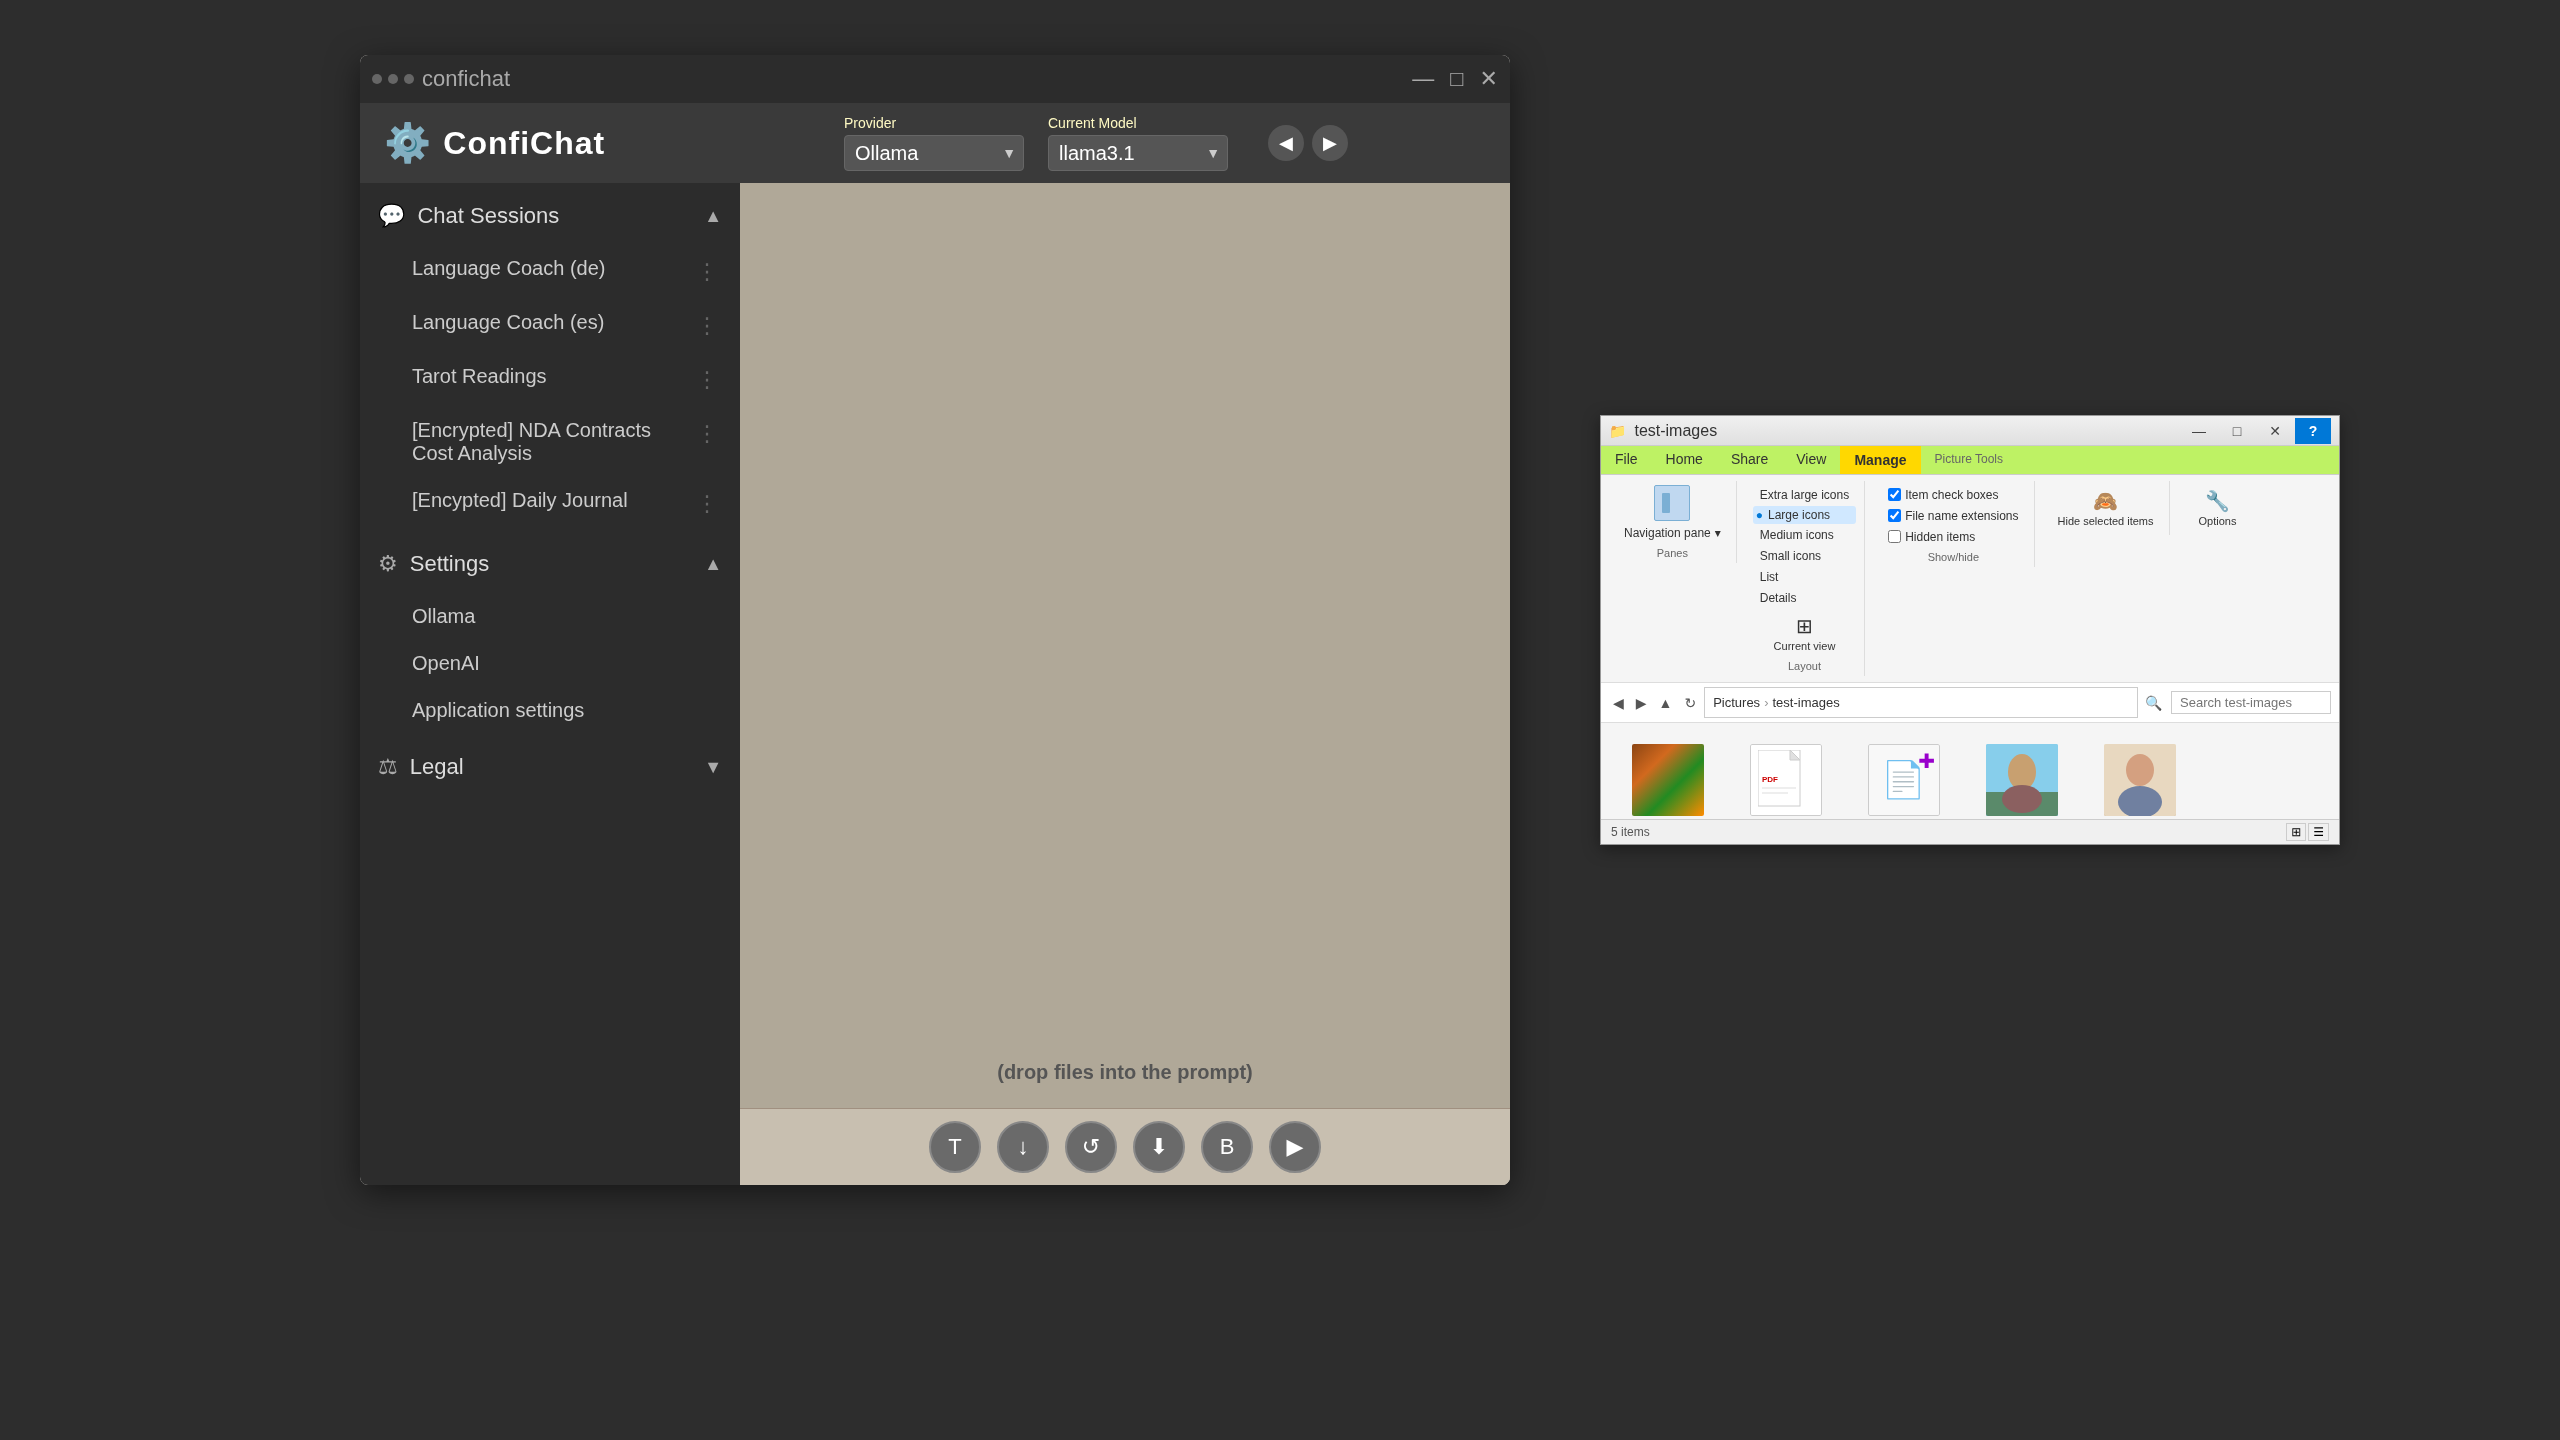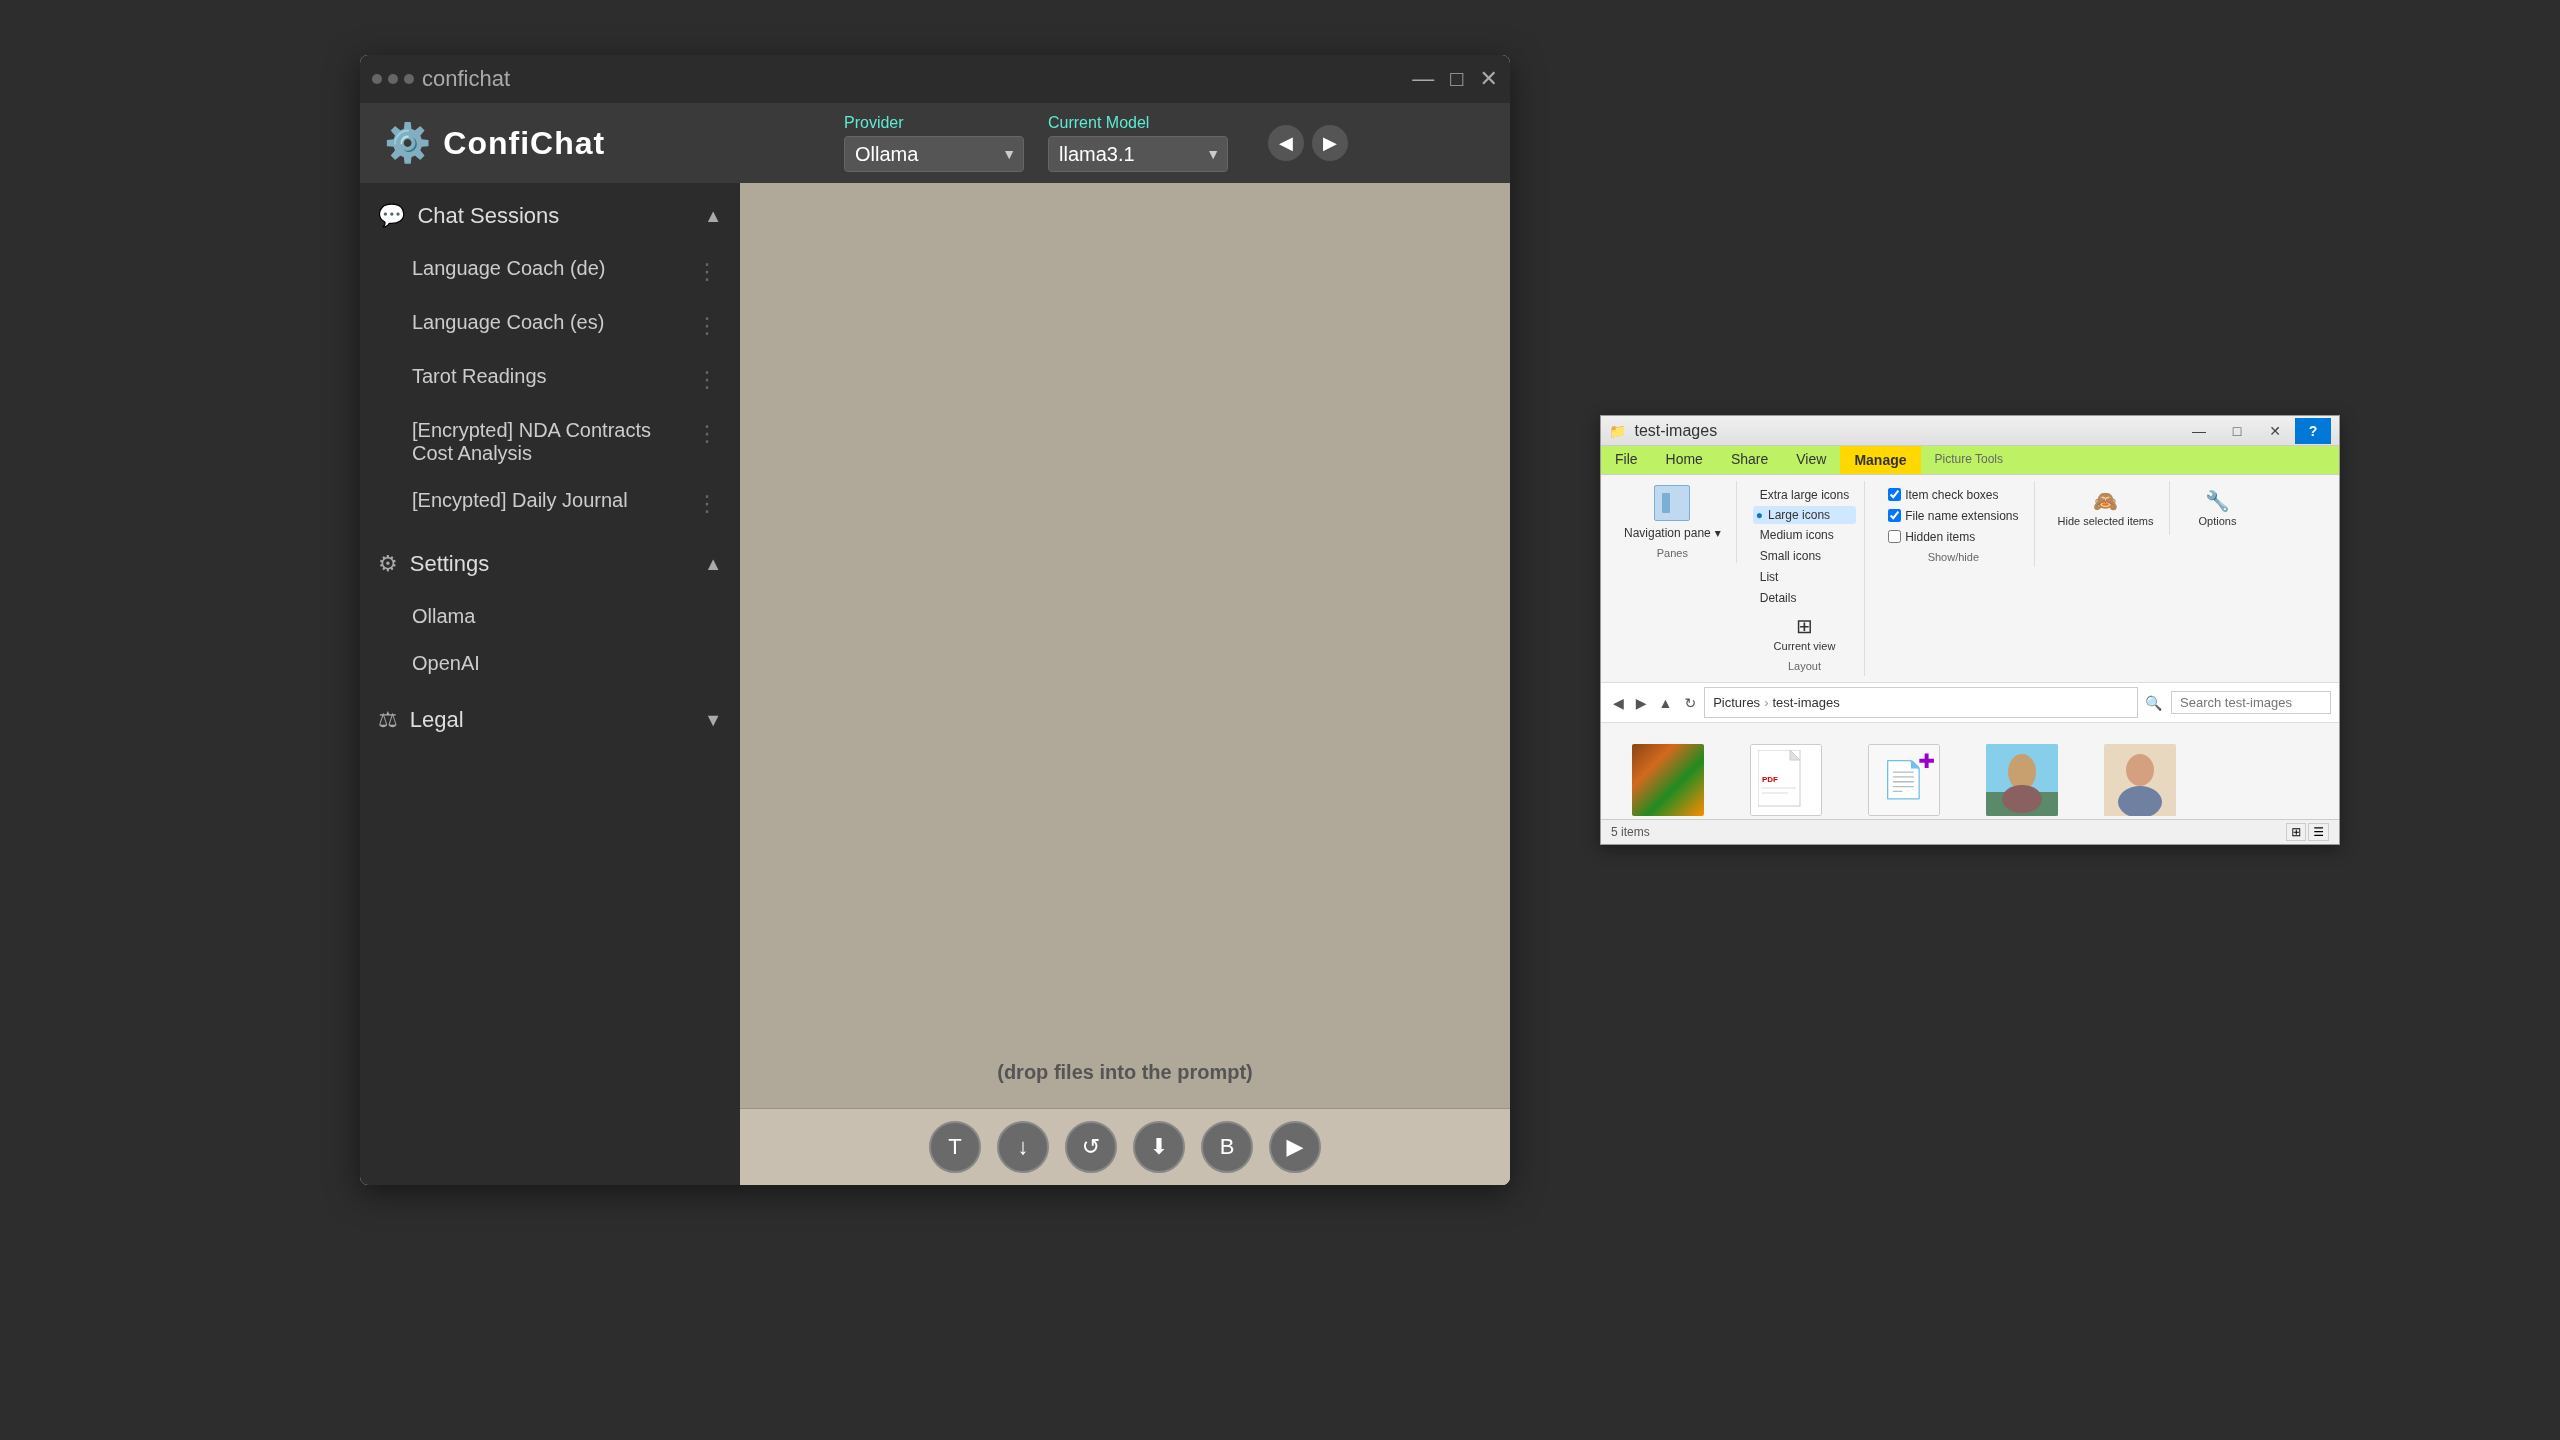--- a/index.html
+++ b/index.html
@@ -113,22 +113,22 @@
       margin-left: 80px;
     }
 
     .provider-group, .model-group {
       display: flex;
       flex-direction: column;
       gap: 4px;
     }
 
     .control-label {
-      color: #5eead4;
-      font-size: 16px;
+      color: #fef9c3;
+      font-size: 14px;
     }
 
     .control-select {
       background: #555;
       border: 1px solid #666;
       color: white;
       padding: 6px 32px 6px 10px;
       font-size: 20px;
       border-radius: 4px;
       cursor: pointer;
@@ -715,20 +715,23 @@
           <div class="sidebar-section-header">
             <span class="section-icon">⚙</span>
             <span class="section-title">Settings</span>
             <span class="section-toggle">▲</span>
           </div>
           <div class="sidebar-item">
             <span class="sidebar-item-label">Ollama</span>
           </div>
           <div class="sidebar-item">
             <span class="sidebar-item-label">OpenAI</span>
+          </div>
+          <div class="sidebar-item">
+            <span class="sidebar-item-label">Application settings</span>
           </div>
         </div>
 
         <div class="sidebar-section">
           <div class="sidebar-section-header">
             <span class="section-icon">⚖</span>
             <span class="section-title">Legal</span>
             <span class="section-toggle">▼</span>
           </div>
         </div>

